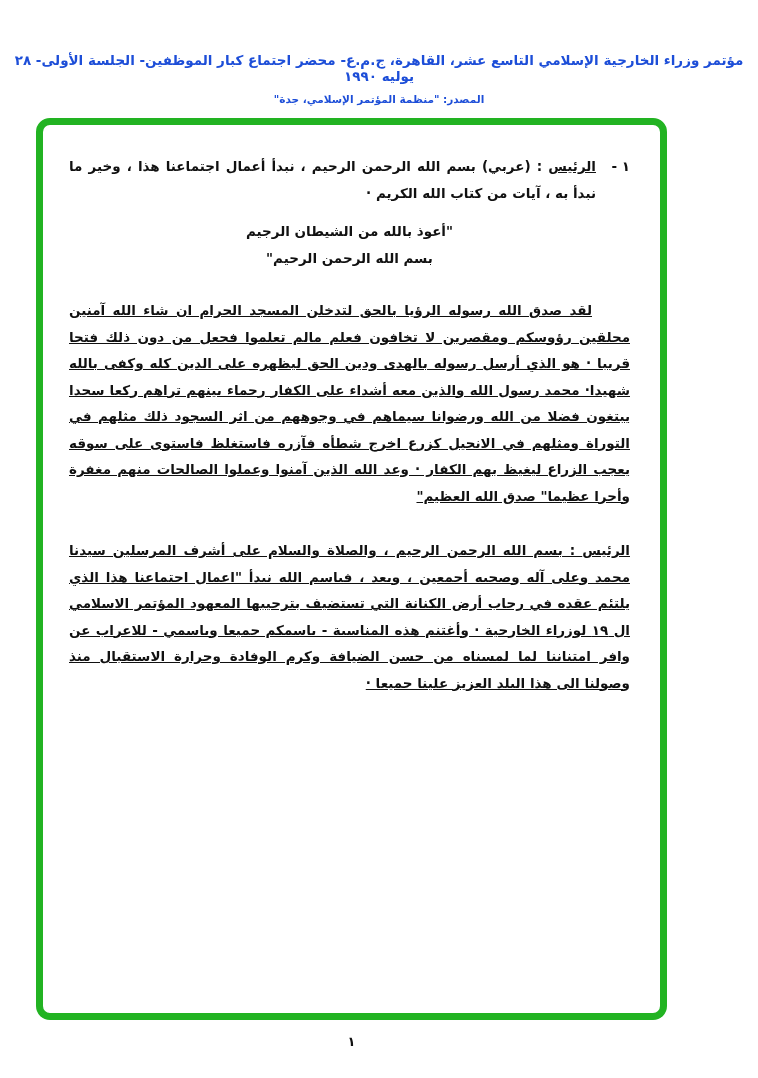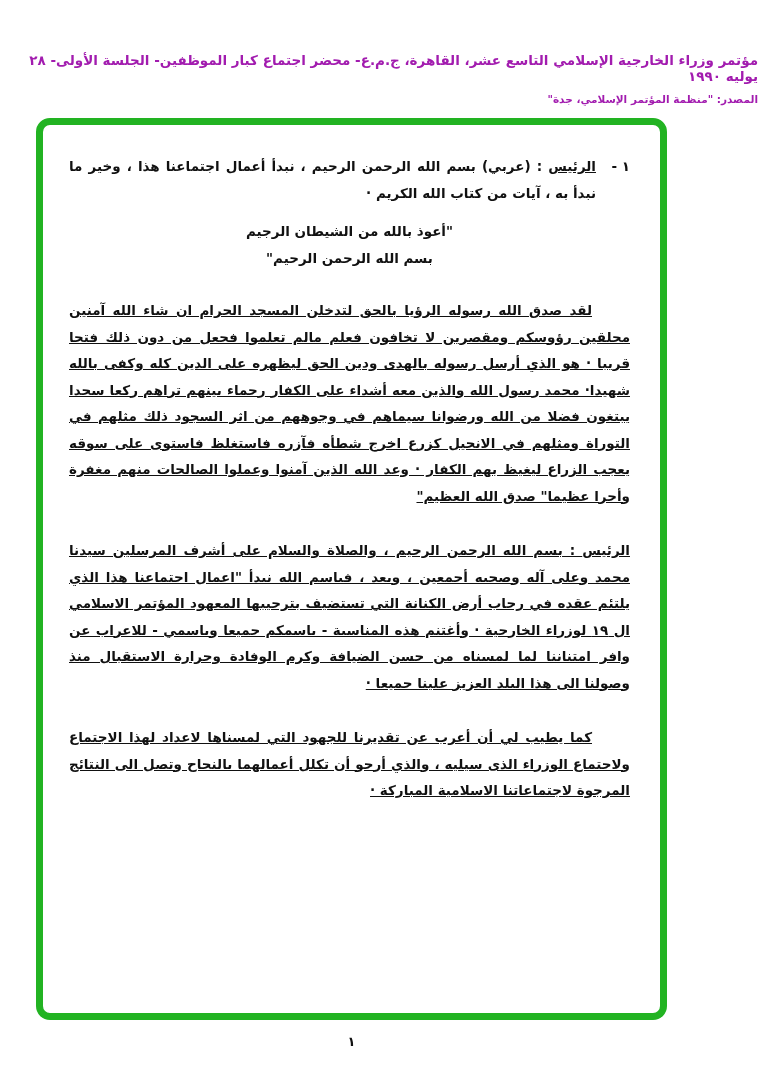--- a/index.html
+++ b/index.html
@@ -10,23 +10,23 @@
     height: 1078px;
     background: #ffffff;
     overflow: hidden;
     font-family: "DejaVu Sans", sans-serif;
   }
   .doc-header {
     position: absolute;
     top: 52px;
     left: 0;
     width: 100%;
-    text-align: right;
+    text-align: center;
     direction: rtl;
-    color: #a21caf;
+    color: #1d4ed8;
   }
   .doc-header .line1 {
     font-size: 13.5px;
     font-weight: bold;
     letter-spacing: 0px;
   }
   .doc-header .line2 {
     margin-top: 9px;
     font-size: 10.5px;
     font-weight: bold;
@@ -100,19 +100,18 @@
 
     <div class="body-text quote-block">
       <div>"أعوذ بالله من الشيطان الرجيم</div>
       <div>بسم الله الرحمن الرحيم"</div>
     </div>
 
     <div class="body-text para para-indent">لقد صدق الله رسوله الرؤيا بالحق لتدخلن المسجد الحرام ان شاء الله آمنين محلقين رؤوسكم ومقصرين لا تخافون فعلم مالم تعلموا فجعل من دون ذلك فتحا قريبا · هو الذي أرسل رسوله بالهدى ودين الحق ليظهره على الدين كله وكفى بالله شهيدا· محمد رسول الله والذين معه أشداء على الكفار رحماء بينهم تراهم ركعا سجدا يبتغون فضلا من الله ورضوانا سيماهم في وجوههم من اثر السجود ذلك مثلهم في التوراة ومثلهم في الانجيل كزرع اخرج شطأه فآزره فاستغلظ فاستوى على سوقه يعجب الزراع ليغيظ بهم الكفار · وعد الله الذين آمنوا وعملوا الصالحات منهم مغفرة وأجرا عظيما" صدق الله العظيم"</div>
 
     <div class="body-text para"><span class="speaker-name">الرئيس</span><span> : بسم الله الرحمن الرحيم ، والصلاة والسلام على أشرف المرسلين سيدنا محمد وعلى آله وصحبه أجمعين ، وبعد ، فباسم الله نبدأ "اعمال اجتماعنا هذا الذي يلتئم عقده في رحاب أرض الكنانة التي تستضيف بترحيبها المعهود المؤتمر الاسلامي ال ١٩ لوزراء الخارجية · وأغتنم هذه المناسبة - باسمكم جميعا وباسمي - للاعراب عن وافر امتناننا لما لمسناه من حسن الضيافة وكرم الوفادة وحرارة الاستقبال منذ وصولنا الى هذا البلد العزيز علينا جميعا ·</span></div>
 
-    <div class="body-text para para-indent para-last">كما يطيب لي أن أعرب عن تقديرنا للجهود التي لمسناها لاعداد لهذا الاجتماع ولاجتماع الوزراء الذى سيليه ، والذي أرجو أن تكلل أعمالهما بالنجاح وتصل الى النتائج المرجوة لاجتماعاتنا الاسلامية المباركة ·</div>
 
   </div>
 
   <div class="page-number">١</div>
 
 </div>
 
 </body></html>

